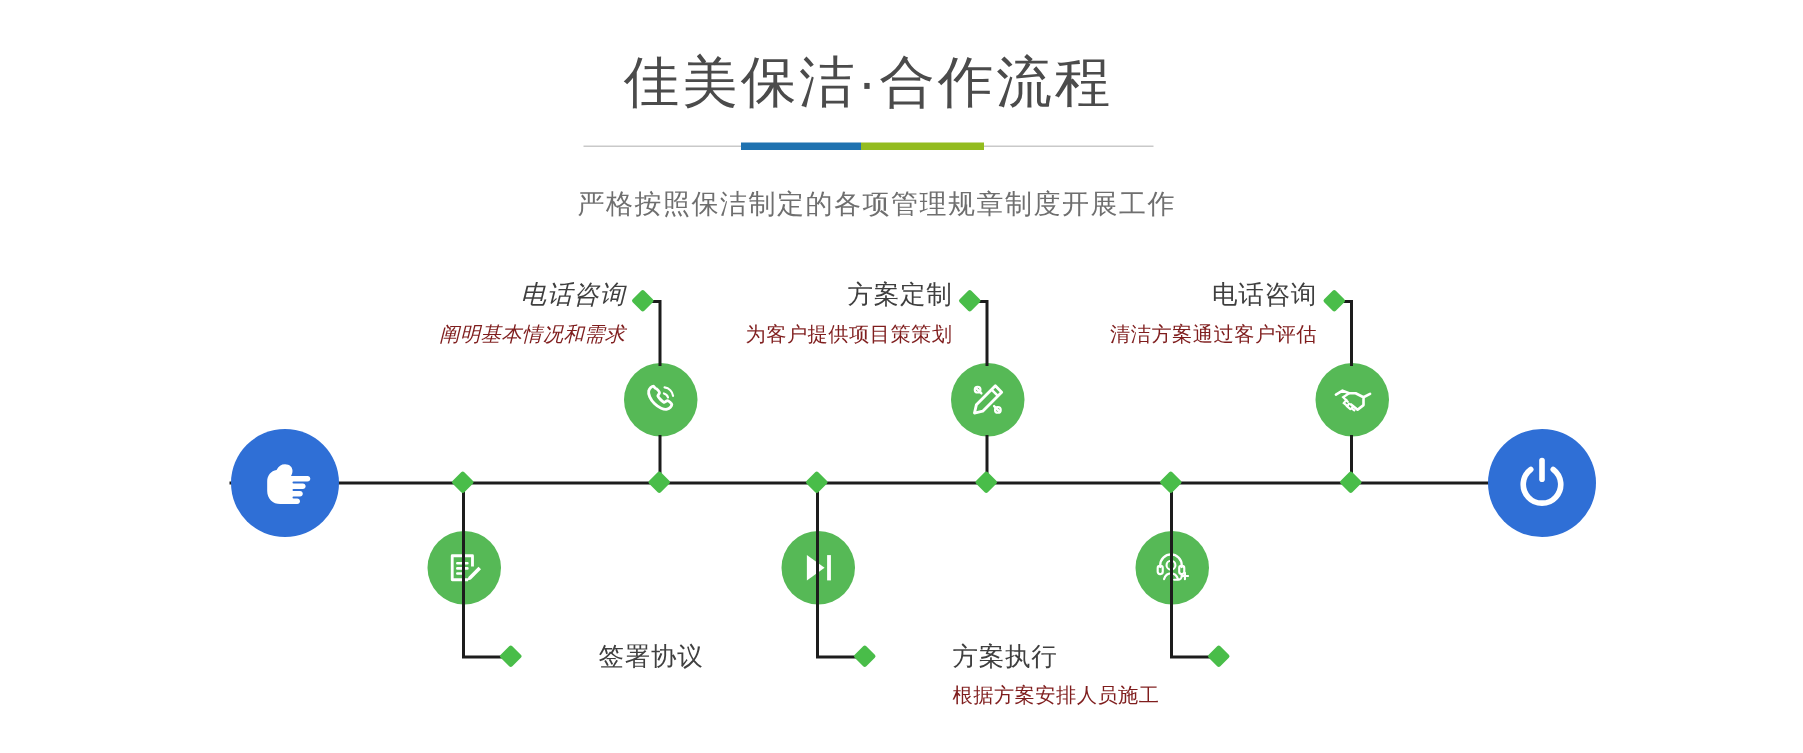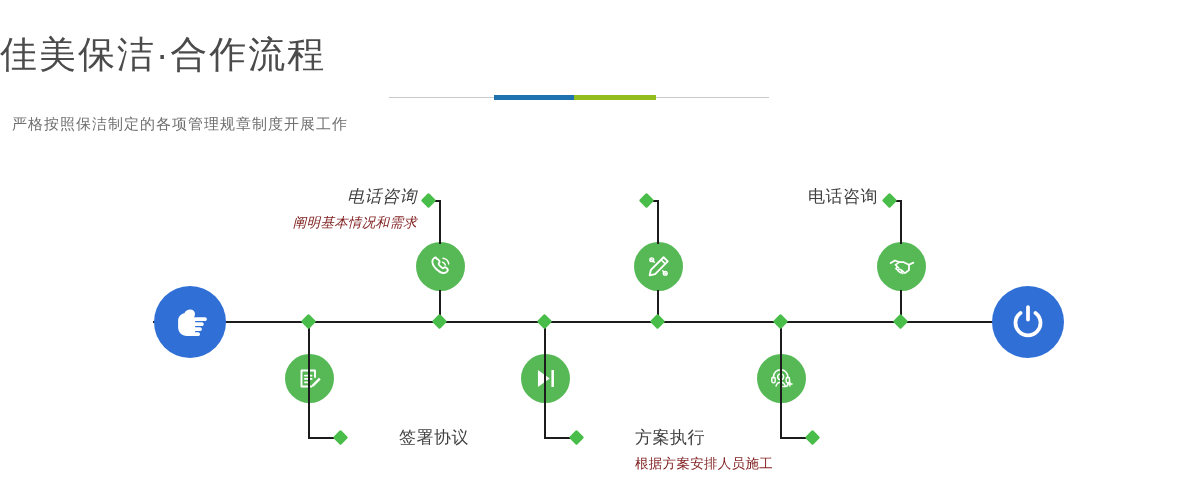--- a/index.html
+++ b/index.html
@@ -18,20 +18,21 @@
     width: 1202px;
     height: 502px;
   }
 
   
   .header {
     position: absolute;
     left: 0;
     top: 0;
     width: 1158px;
+    text-align: center;
   }
   .page-title {
     margin: 0;
     padding-top: 36px;
     font-size: 37px;
     font-weight: 500;
     letter-spacing: 2px;
     color: #4b4b4b;
     line-height: 1;
   }
@@ -58,23 +59,23 @@
     left: 105px;
     width: 80px;
     background: #1f72b0;
   }
   .divider-seg.green {
     left: 185px;
     width: 82px;
     background: #93bc1f;
   }
   .page-subtitle {
-    margin: 1px;
+    margin: 12px;
     padding-top: 14px;
-    font-size: 15px;
+    font-size: 18px;
     color: #6f6f6f;
     letter-spacing: 1px;
     line-height: 1;
     padding-left: 11px;
   }
 
   
   .timeline-axis {
     position: absolute;
     left: 153px;
@@ -233,20 +234,24 @@
         <circle cx="16" cy="16" r="4.5" fill="none" stroke="#ffffff" stroke-width="3.4"></circle>
         <circle cx="48" cy="48" r="4.5" fill="none" stroke="#ffffff" stroke-width="3.4"></circle>
       </svg>
     </span>
   </div>
   <div class="conn-v" style="left:657px; top:200px; height:44px;"></div>
   <div class="conn-h" style="left:646px; top:200px; width:12px;"></div>
   <div class="conn-v" style="left:657px; top:290px; height:32px;"></div>
   <div class="diamond" style="left:641px; top:195px;"></div>
   <div class="diamond" style="left:652px; top:316px;"></div>
+  <div class="step-label above" style="right:567px; top:188px;">
+    <div class="step-title">方案定制</div>
+    <div class="step-desc">为客户提供项目策策划</div>
+  </div>
 
   <div class="node-circle" style="left:521px; top:354px;">
     <span>
       <svg width="27" height="27" viewBox="0 0 64 64">
         <path fill="#ffffff" d="M14 12l28 20-28 20z"></path>
         <rect x="46" y="12" width="6" height="40" fill="#ffffff"></rect>
       </svg>
     </span>
   </div>
   <div class="conn-v" style="left:544px; top:322px; height:116px;"></div>
@@ -267,20 +272,21 @@
       </svg>
     </span>
   </div>
   <div class="conn-v" style="left:900px; top:200px; height:44px;"></div>
   <div class="conn-h" style="left:889px; top:200px; width:12px;"></div>
   <div class="conn-v" style="left:900px; top:290px; height:32px;"></div>
   <div class="diamond" style="left:884px; top:195px;"></div>
   <div class="diamond" style="left:895px; top:316px;"></div>
   <div class="step-label above" style="right:324px; top:188px;">
     <div class="step-title">电话咨询</div>
+    <div class="step-desc">清洁方案通过客户评估</div>
   </div>
 
   <div class="node-circle" style="left:757px; top:354px;">
     <span>
       <svg width="27" height="27" viewBox="0 0 64 64">
         <path fill="none" stroke="#ffffff" stroke-width="3.6" stroke-linecap="round" d="M13 31v-3a17 17 0 0 1 34 0v3"></path>
         <rect x="9" y="29" width="8" height="13" rx="3.5" fill="none" stroke="#ffffff" stroke-width="3.4"></rect>
         <rect x="43" y="29" width="8" height="13" rx="3.5" fill="none" stroke="#ffffff" stroke-width="3.4"></rect>
         <path fill="none" stroke="#ffffff" stroke-width="3.4" stroke-linecap="round" d="M47 42v3a6 6 0 0 1-6 6h-6"></path>
         <circle cx="30" cy="28" r="7" fill="none" stroke="#ffffff" stroke-width="3.4"></circle>

